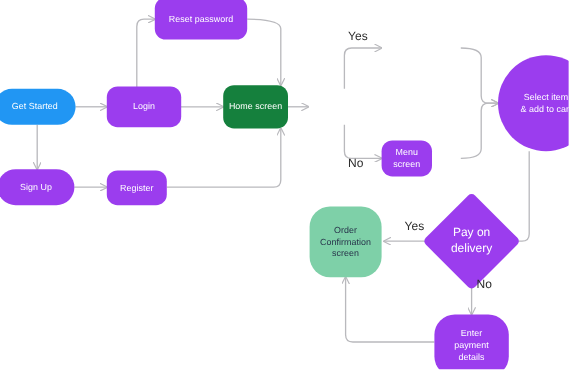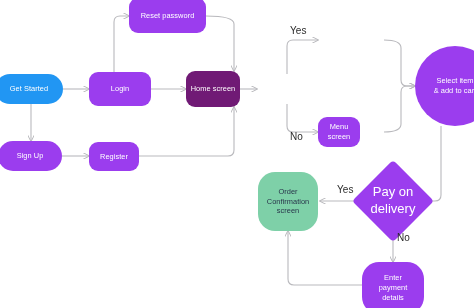--- a/index.html
+++ b/index.html
@@ -33,21 +33,21 @@
     color: #ffffff;
     font-size: 7.4px;
     line-height: 1.32;
     letter-spacing: 0.05px;
     padding: 2px 4px;
     white-space: pre-line;
     overflow: hidden;
   }
   .n-purple { background: #9b3dee; }
   .n-blue   { background: #2196f3; }
-  .n-green  { background: #701a75; }
+  .n-green  { background: #15803d; }
   .n-mint   { background: #7ed0a8; color: #27334a; }
   .shape-round { border-radius: 9px; }
   .shape-pill  { border-radius: 999px; }
   .shape-circle{ border-radius: 50%; }
   .shape-soft  { border-radius: 17px; }
   .diamond-wrap {
     position: absolute;
   }
   .diamond-box {
     position: absolute;
@@ -63,21 +63,21 @@
     position: absolute;
     left: 0;
     top: 0;
     width: 100%;
     height: 100%;
     display: flex;
     align-items: center;
     justify-content: center;
     text-align: center;
     color: #ffffff;
-    font-size: 13px;
+    font-size: 10px;
     line-height: 1.3;
     white-space: pre-line;
   }
   .edge-label {
     position: absolute;
     color: #2b2b2b;
     font-size: 10px;
     letter-spacing: 0.1px;
     white-space: nowrap;
   }

